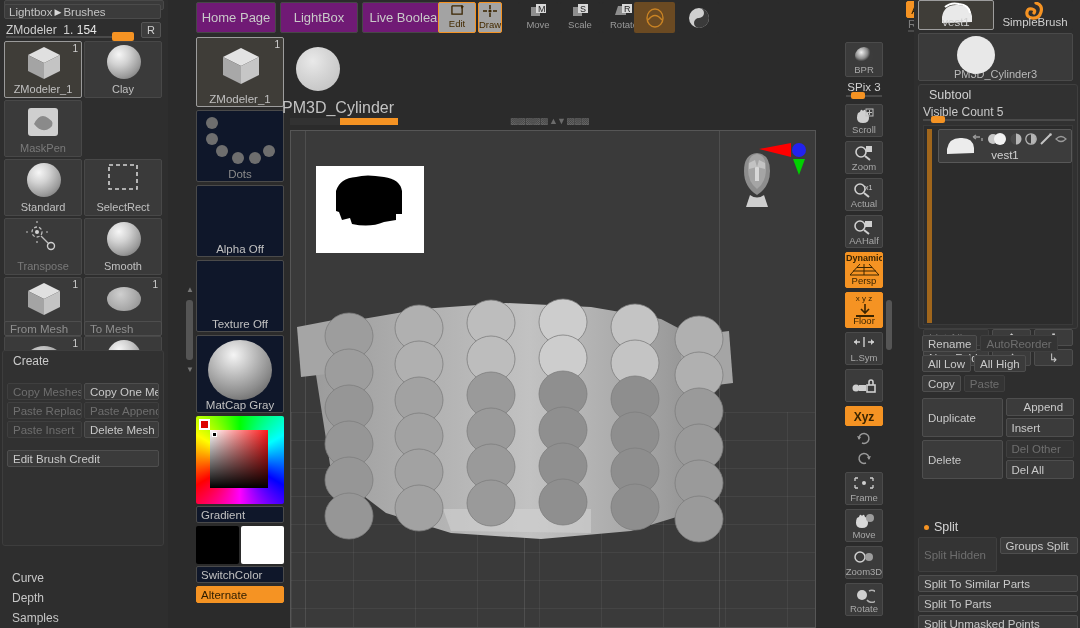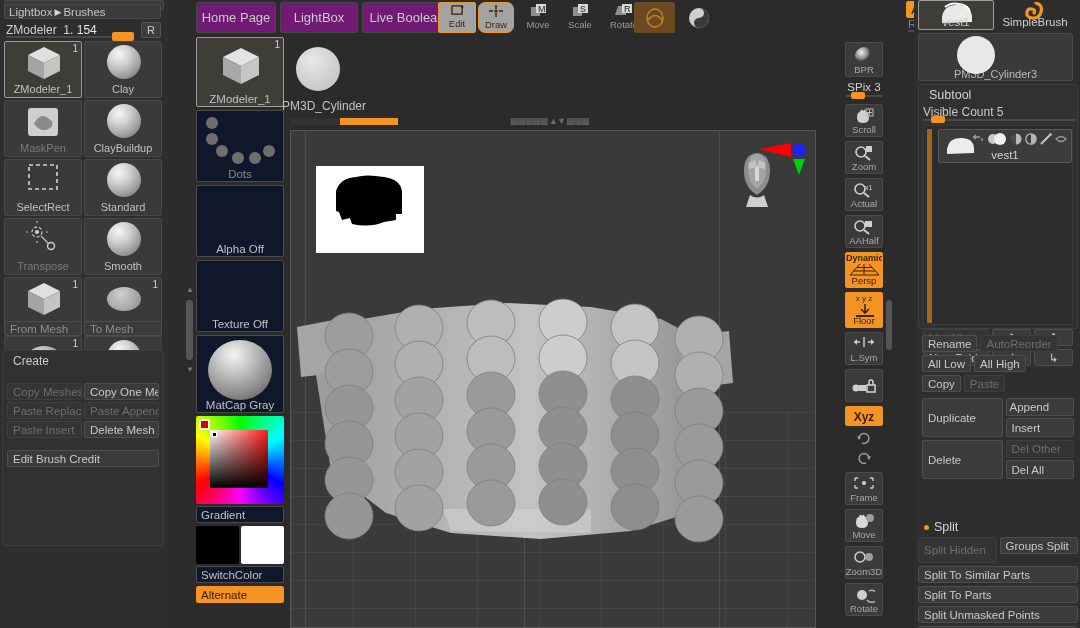--- a/index.html
+++ b/index.html
@@ -123,21 +123,21 @@
   .gizmo{position:absolute;right:6px;top:6px;width:54px;height:28px;}
   .navhead{position:absolute;right:40px;top:18px;width:40px;height:58px;}
 
   .topstrip{position:absolute;left:290px;top:118px;width:526px;height:9px;}
   .topstrip .orng{position:absolute;left:50px;top:0;width:58px;height:7px;background:#f59323;}
   .topstrip .dark{position:absolute;left:0;top:0;width:50px;height:7px;background:#323232;}
   .topstrip .dots{position:absolute;left:220px;top:-2px;font-size:9px;color:#6b6b6b;letter-spacing:-1px;}
 
   .cylthumb{position:absolute;left:296px;top:47px;width:44px;height:44px;border-radius:50%;
      background:radial-gradient(circle at 38% 32%, #e9e9e9 0%, #d6d6d6 40%, #bdbdbd 100%);}
-  .cyllabel{position:absolute;left:282px;top:99px;font-size:12px;color:#c3c3c3;}
+  .cyllabel{position:absolute;left:282px;top:99px;font-size:16px;color:#c3c3c3;}
 
   
   .rtool{position:absolute;left:845px;top:42px;width:40px;height:586px;}
   .rbtn{position:relative;width:38px;height:33px;background:#3b3b3b;border:1px solid #4b4b4b;border-radius:2px;margin-bottom:4px;
      display:flex;flex-direction:column;align-items:center;justify-content:flex-end;overflow:hidden;}
   .rbtn .lab{font-size:9.5px;color:#a8a8a8;line-height:10px;padding-bottom:1px;}
   .rbtn.on{background:#f59323;border-color:#f59323;}
   .rbtn.on .lab{color:#3a2400;}
   .rbtn .glyph{position:absolute;top:3px;left:0;right:0;text-align:center;font-size:13px;color:#cfcfcf;}
   .spix{position:relative;width:38px;height:20px;margin-bottom:3px;}
@@ -215,39 +215,33 @@
           </div>
         </div>
         <div class="brow">
           <div class="bcell">
             <span class="thumb"><svg width="40" height="38" viewBox="0 0 40 38">
                 <rect x="4" y="6" width="30" height="28" rx="3" fill="#cfcfcf"></rect>
                 <path d="M10 22 q6 -12 14 -6 q8 5 2 10 q-8 6 -16 -4z" fill="#8a8a8a"></path>
               </svg></span>
             <span class="cap dim">MaskPen</span>
           </div>
+        </div>
+        <div class="brow">
           <div class="bcell">
             <span class="thumb">
               <div style="width:34px;height:34px;margin:2px auto;border-radius:50%;background:radial-gradient(circle at 35% 28%,#f6f6f6 0%,#d2d2d2 32%,#9c9c9c 68%,#5f5f5f 100%);"></div>
             </span>
-            <span class="cap">ClayBuildup</span>
-          </div>
-        </div>
-        <div class="brow">
+            <span class="cap">Standard</span>
+          </div>
           <div class="bcell">
             <span class="thumb"><svg width="38" height="32" viewBox="0 0 38 32">
                 <rect x="5" y="4" width="28" height="24" fill="none" stroke="#d5d5d5" stroke-width="1.6" stroke-dasharray="4 3"></rect>
               </svg></span>
             <span class="cap">SelectRect</span>
-          </div>
-          <div class="bcell">
-            <span class="thumb">
-              <div style="width:34px;height:34px;margin:2px auto;border-radius:50%;background:radial-gradient(circle at 35% 28%,#f6f6f6 0%,#d2d2d2 32%,#9c9c9c 68%,#5f5f5f 100%);"></div>
-            </span>
-            <span class="cap">Standard</span>
           </div>
         </div>
         <div class="brow">
           <div class="bcell">
             <span class="thumb"><svg width="40" height="36" viewBox="0 0 40 36">
                 <circle cx="13" cy="12" r="5" fill="none" stroke="#bdbdbd" stroke-width="1.3" stroke-dasharray="3 2"></circle>
                 <circle cx="13" cy="12" r="2" fill="#d4d4d4"></circle>
                 <path d="M13 3 v-2 M13 21 v2 M4 12 h-2 M22 12 h2" stroke="#bdbdbd" stroke-width="1.2"></path>
                 <path d="M17 16 l8 8" stroke="#bdbdbd" stroke-width="1.2"></path>
                 <circle cx="27" cy="26" r="3.5" fill="none" stroke="#cfcfcf" stroke-width="1.4"></circle>
@@ -328,41 +322,46 @@
           </div>
           <div class="prow">
             <div class="btn dim">Paste Insert</div>
             <div class="btn">Delete Mesh</div>
           </div>
         </div>
       <div style="height:10px"></div>
       <div class="pbtn btn">Edit Brush Credit</div>
     </div>
 
+    <div class="bottomlist" id="leftsections">
+        <div class="item">Curve</div>
+        <div class="item">Depth</div>
+        <div class="item">Samples</div>
+      </div>
   </div>
 
   <div class="lscroll"></div>
   <div class="lscroll-arrow" style="top:285px;">▲</div>
   <div class="lscroll-arrow" style="top:365px;">▼</div>
 
   <div class="topbar">
     <div class="tb" style="left:0px;width:80px;">Home Page</div>
     <div class="tb" style="left:84px;width:78px;">LightBox</div>
     <div class="tb" style="left:166px;width:90px;">Live Boolean</div>
 
     <div class="tb sm orange" style="left:242px;width:38px;">
       <span class="ic">
         <svg width="15" height="13" viewBox="0 0 16 14">
             <path d="M2 2 h11 v2 M2 2 v9 h11 v-7" fill="none" stroke="#3a2400" stroke-width="1.4"></path>
             <path d="M12 1 l3 2 -3 2z" fill="#3a2400"></path>
           </svg>
       </span>
       <span class="lab">Edit</span>
     </div>
-    <div class="tb sm orange" style="left:282px;width:36px;border-radius:7px;">
+    <div class="tb sm orange" style="left:282px;width:24px;">
       <span class="ic">
         <svg width="16" height="14" viewBox="0 0 16 14">
             <path d="M8 1 v4 M8 9 v4 M1 7 h4 M11 7 h4" stroke="#3a2400" stroke-width="1.5"></path>
             <circle cx="8" cy="7" r="1.6" fill="#3a2400"></circle>
           </svg>
       </span>
       <span class="lab">Draw</span>
     </div>
     <div class="tb sm" style="left:322px;width:40px;background:#2b2b2b;border-color:transparent;">
       <span class="ic">
@@ -862,41 +861,41 @@
             <div class="btn">All High</div>
           </div>
           <div class="rrow">
             <div class="btn">Copy</div>
             <div class="btn dim">Paste</div>
           </div>
         </div>
       <div class="rrow" style="margin-top:6px;">
         <div class="btn" style="flex:1;height:39px;align-items:center;">Duplicate</div>
         <div style="flex:1;display:flex;flex-direction:column;gap:2px;">
-          <div class="btn center" style="height:18px;justify-content:flex-start;padding-left:3px;">Append</div>
+          <div class="btn center" style="height:18px;justify-content:flex-start;padding-left:17px;">Append</div>
           <div class="btn center" style="height:19px;justify-content:flex-start;padding-left:5px;">Insert</div>
         </div>
       </div>
       <div class="rrow">
         <div class="btn" style="flex:1;height:39px;align-items:center;">Delete</div>
         <div style="flex:1;display:flex;flex-direction:column;gap:2px;">
           <div class="btn dim" style="height:18px;padding-left:5px;">Del Other</div>
           <div class="btn" style="height:19px;padding-left:5px;">Del All</div>
         </div>
       </div>
     </div>
 
     <div style="position:absolute;left:4px;top:516px;width:160px;">
       <div class="spl">
         <span class="dot"></span>
         <span>Split</span>
       </div>
       <div id="splitrows">
           <div class="rrow" style="margin: 0px 0px 3px;">
-            <div class="btn dim" style="flex: 1 1 0%; height: 26px;">Split Hidden</div>
+            <div class="btn dim" style="flex: 1 1 0%; height: 35px;">Split Hidden</div>
             <div class="btn" style="flex: 1 1 0%; height: 17px;">Groups Split</div>
           </div>
           <div class="btn" style="height: 17px; margin-bottom: 3px;">Split To Similar Parts</div>
           <div class="btn" style="height: 17px; margin-bottom: 3px;">Split To Parts</div>
           <div class="btn" style="height: 17px; margin-bottom: 3px;">Split Unmasked Points</div>
           <div class="btn" style="height: 17px; margin-bottom: 3px;">Split Masked Points</div>
         </div>
     </div>
   </div>
 

